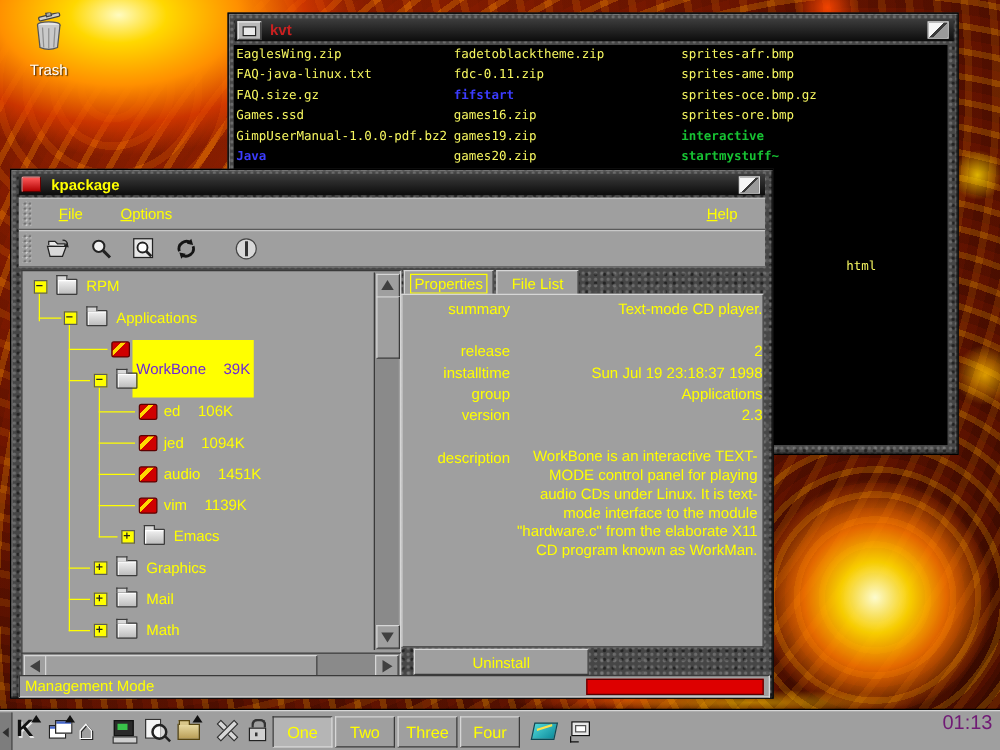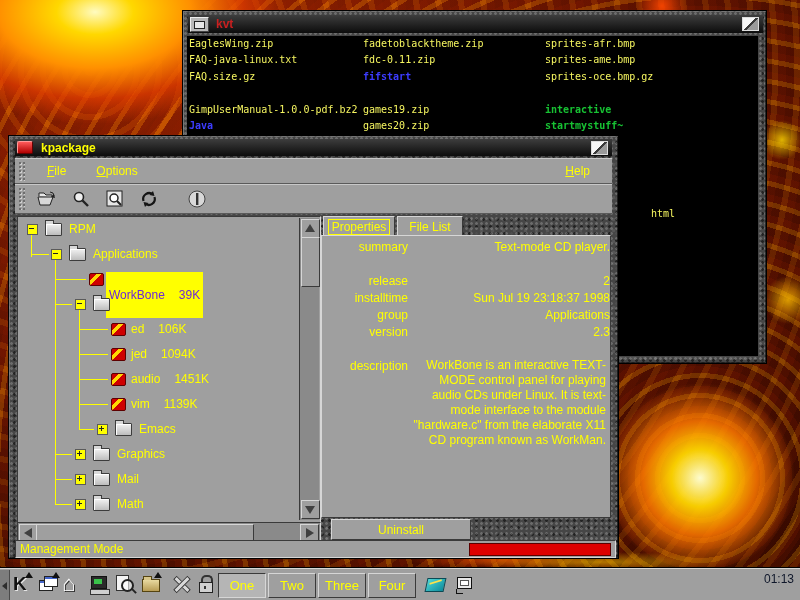--- a/index.html
+++ b/index.html
@@ -54,21 +54,21 @@
           border-right:1px solid #444;border-bottom:1px solid #444;position:relative;}
   .sysbtn::before{content:"";position:absolute;left:3px;top:3px;width:9px;height:6px;
           background:#e8e8e8;border:1px solid #222;}
   .term-content{left:4px;top:25px;width:571px;height:320px;background:#000;
           font-family:"DejaVu Sans Mono",monospace;font-size:10px;color:#f6f660;}
   .trow{position:absolute;left:0;width:100%;height:16px;}
   .trow span{position:absolute;white-space:pre;}
   .tc1{left:2px;} .tc2{left:176px;} .tc3{left:358px;}
   .tblue{color:#3c3cff;font-weight:bold;}
   .tgreen{color:#17c233;font-weight:bold;}
-  .stray{position:absolute;left:420px;top:172px;color:#f6f660;padding-left:44px;}
+  .stray{position:absolute;left:446px;top:172px;color:#f6f660;padding-left:44px;}
 
   
   .kpackage{left:8px;top:135px;width:609px;height:422px;}
   .kp-title{left:6px;top:3px;width:593px;height:17px;padding:0 2px;}
   .kp-title .title{color:#ffff00;font-weight:bold;font-size:12px;margin-left:8px;}
   .menubtn{width:14px;height:11px;background:linear-gradient(#ff5a5a,#b00000);
            border-top:1px solid #ff9a9a;border-left:1px solid #ff9a9a;
            border-right:1px solid #600;border-bottom:1px solid #600;border-radius:2px;}
   .kp-menubar{left:6px;top:22px;width:597px;height:25px;border-bottom:1px solid #5a5a5a;
               box-shadow:inset 0 1px 0 #c8c8c8;display:flex;align-items:center;}
@@ -140,21 +140,21 @@
   .tb-handle{position:absolute;left:0;top:1px;width:9px;height:30px;background:#7d7d7d;
         border-right:1px solid #4a4a4a;}
   .tb-handle::before{content:"";position:absolute;left:2px;top:12px;width:0;height:0;
         border-top:4px solid transparent;border-bottom:4px solid transparent;border-right:5px solid #2e2e2e;}
   .ticon{position:absolute;top:3px;width:25px;height:25px;}
   .pager-btn{position:absolute;top:4px;width:46px;height:23px;background:#9f9f9f;
         color:#ffff00;font-size:13px;display:flex;align-items:center;justify-content:center;}
   .pager-btn.active{background:#b5b5b5;border-top:1px solid #3a3a3a;border-left:1px solid #3a3a3a;
         border-right:1px solid #d6d6d6;border-bottom:1px solid #d6d6d6;}
   .clock{position:absolute;right:6px;top:0;height:20px;display:flex;align-items:center;
-        color:#0f172a;font-size:12px;}
+        color:#701a75;font-size:16px;}
 
   
   .ic{position:absolute;}
   .ic-k{left:2px;top:1px;font:bold 19px "Liberation Sans",sans-serif;color:#111;text-shadow:1px 1px 0 #e6e6e6;}
   .ic-arrow{left:14px;top:0;width:0;height:0;border-left:4px solid transparent;border-right:4px solid transparent;border-bottom:6px solid #111;}
   .ic-win1{left:3px;top:8px;width:12px;height:9px;background:#fff;border:1px solid #222;box-shadow:inset 0 2px 0 #4466cc;}
   .ic-win2{left:8px;top:4px;width:12px;height:9px;background:#fff;border:1px solid #222;box-shadow:inset 0 2px 0 #4466cc;}
   .ic-home{left:1px;top:0px;font-size:22px;color:#fff;text-shadow:1px 1px 0 #222;line-height:24px;}
   .ic-mon{left:3px;top:4px;width:14px;height:11px;background:#2a2a2a;border:1px solid #111;}
   .ic-mon::before{content:"";position:absolute;left:2px;top:2px;width:8px;height:5px;background:#39c24a;}
@@ -177,20 +177,30 @@
   .ic-mon2::before{content:"";position:absolute;left:2px;top:2px;width:7px;height:4px;background:#fff;border:1px solid #555;}
   .ic-mon2::after{content:"";position:absolute;left:-2px;top:11px;width:6px;height:4px;border:1px solid #111;border-top:none;border-right:none;}
 </style>
 </head>
 <body>
 
 <div class="screen">
 
   <div class="abs wallpaper"></div>
 
+  <div class="abs trash">
+    <svg width="30" height="32" viewBox="0 0 30 32">
+      <rect x="7" y="2" width="17" height="3" rx="1" transform="rotate(-14 15 4)" fill="#cfcfcf" stroke="#444"></rect>
+      <rect x="13" y="0" width="4" height="3" transform="rotate(-14 15 2)" fill="#aaa" stroke="#444"></rect>
+      <ellipse cx="15" cy="10" rx="9" ry="2.6" fill="#e6e6e6" stroke="#555"></ellipse>
+      <path d="M6 10 L8 28 Q15 31 22 28 L24 10" fill="#c9c9c9" stroke="#555"></path>
+      <path d="M10 12 L11 28 M15 12.6 L15 29 M20 12 L19 28" stroke="#8f8f8f" fill="none"></path>
+    </svg>
+    <div class="lbl">Trash</div>
+  </div>
 
   <div class="abs granite terminal">
     <div class="abs titlebar term-title">
       <span class="sysbtn"></span>
       <span class="title">kvt</span>
       <span class="maxbtn"></span>
     </div>
     <div class="abs term-content">
       <div class="trow" style="top:2px">
         <span class="tc1">EaglesWing.zip</span>
@@ -199,20 +209,25 @@
       </div>
       <div class="trow" style="top:18px">
         <span class="tc1">FAQ-java-linux.txt</span>
         <span class="tc2">fdc-0.11.zip</span>
         <span class="tc3">sprites-ame.bmp</span>
       </div>
       <div class="trow" style="top:35px">
         <span class="tc1">FAQ.size.gz</span>
         <span class="tc2 tblue">fifstart</span>
         <span class="tc3">sprites-oce.bmp.gz</span>
+      </div>
+      <div class="trow" style="top:51px">
+        <span class="tc1">Games.ssd</span>
+        <span class="tc2">games16.zip</span>
+        <span class="tc3">sprites-ore.bmp</span>
       </div>
       <div class="trow" style="top:68px">
         <span class="tc1">GimpUserManual-1.0.0-pdf.bz2</span>
         <span class="tc2">games19.zip</span>
         <span class="tc3 tgreen">interactive</span>
       </div>
       <div class="trow" style="top:84px">
         <span class="tc1 tblue">Java</span>
         <span class="tc2">games20.zip</span>
         <span class="tc3 tgreen">startmystuff~</span>

